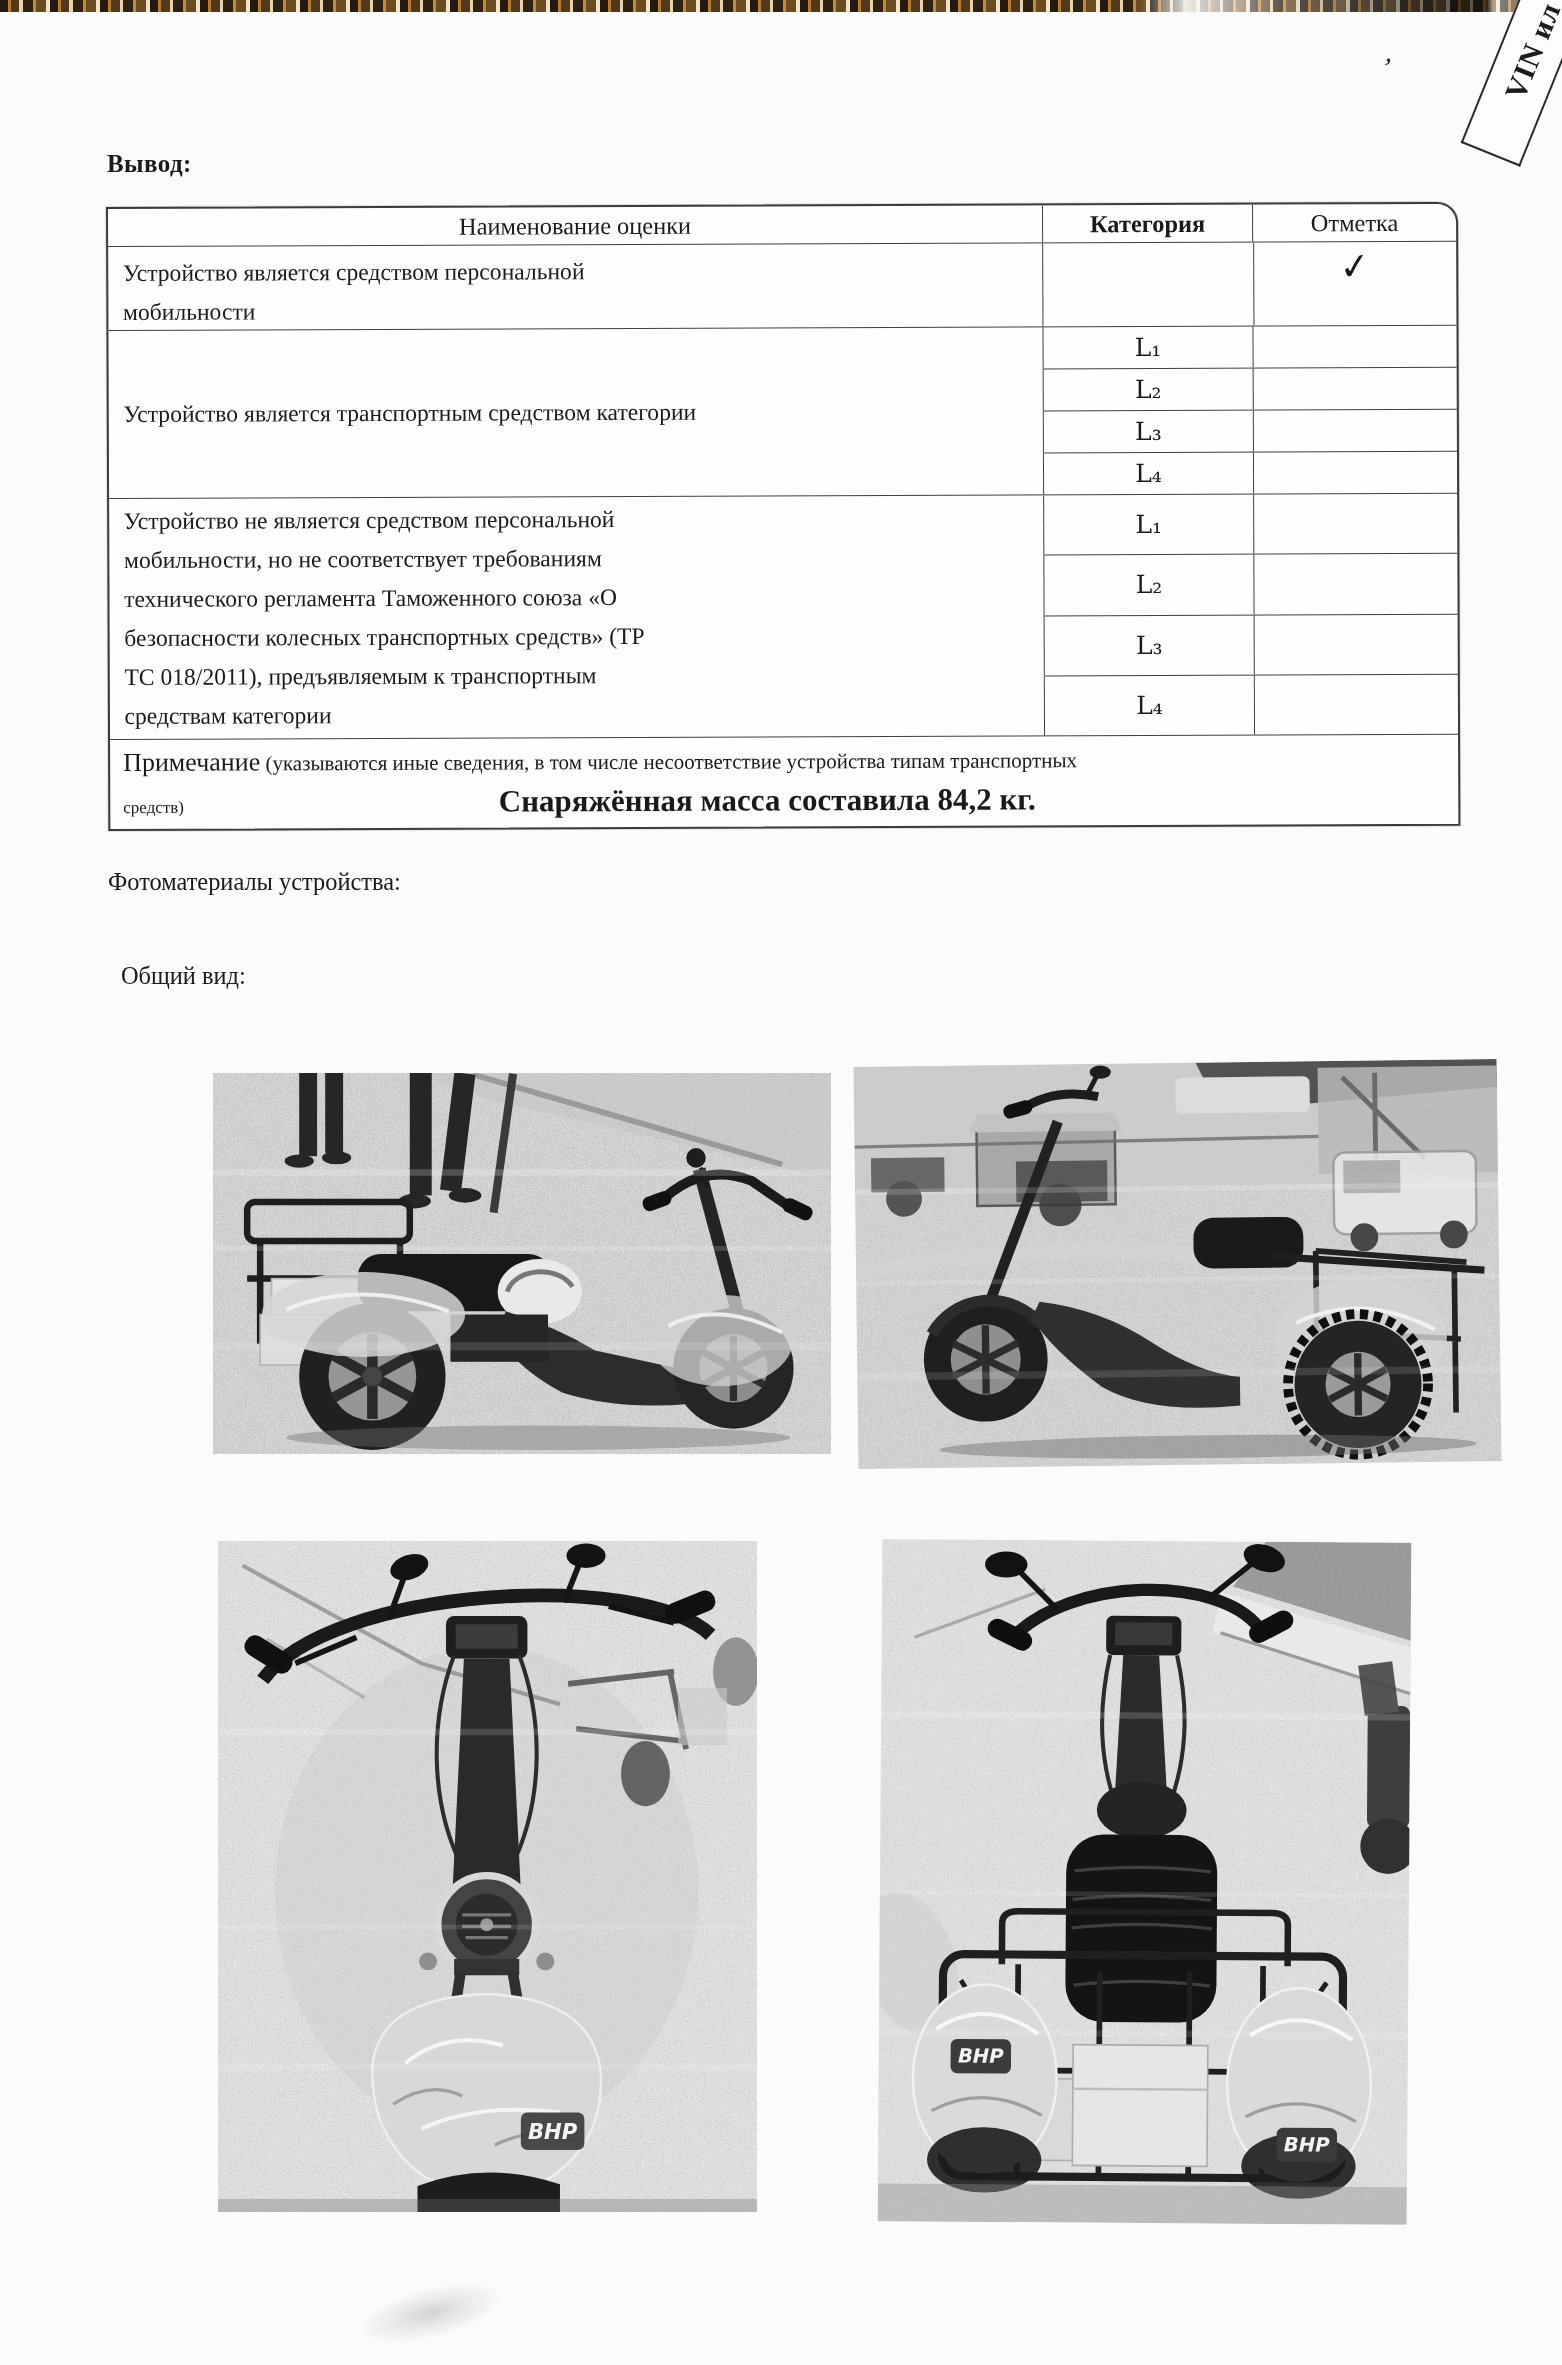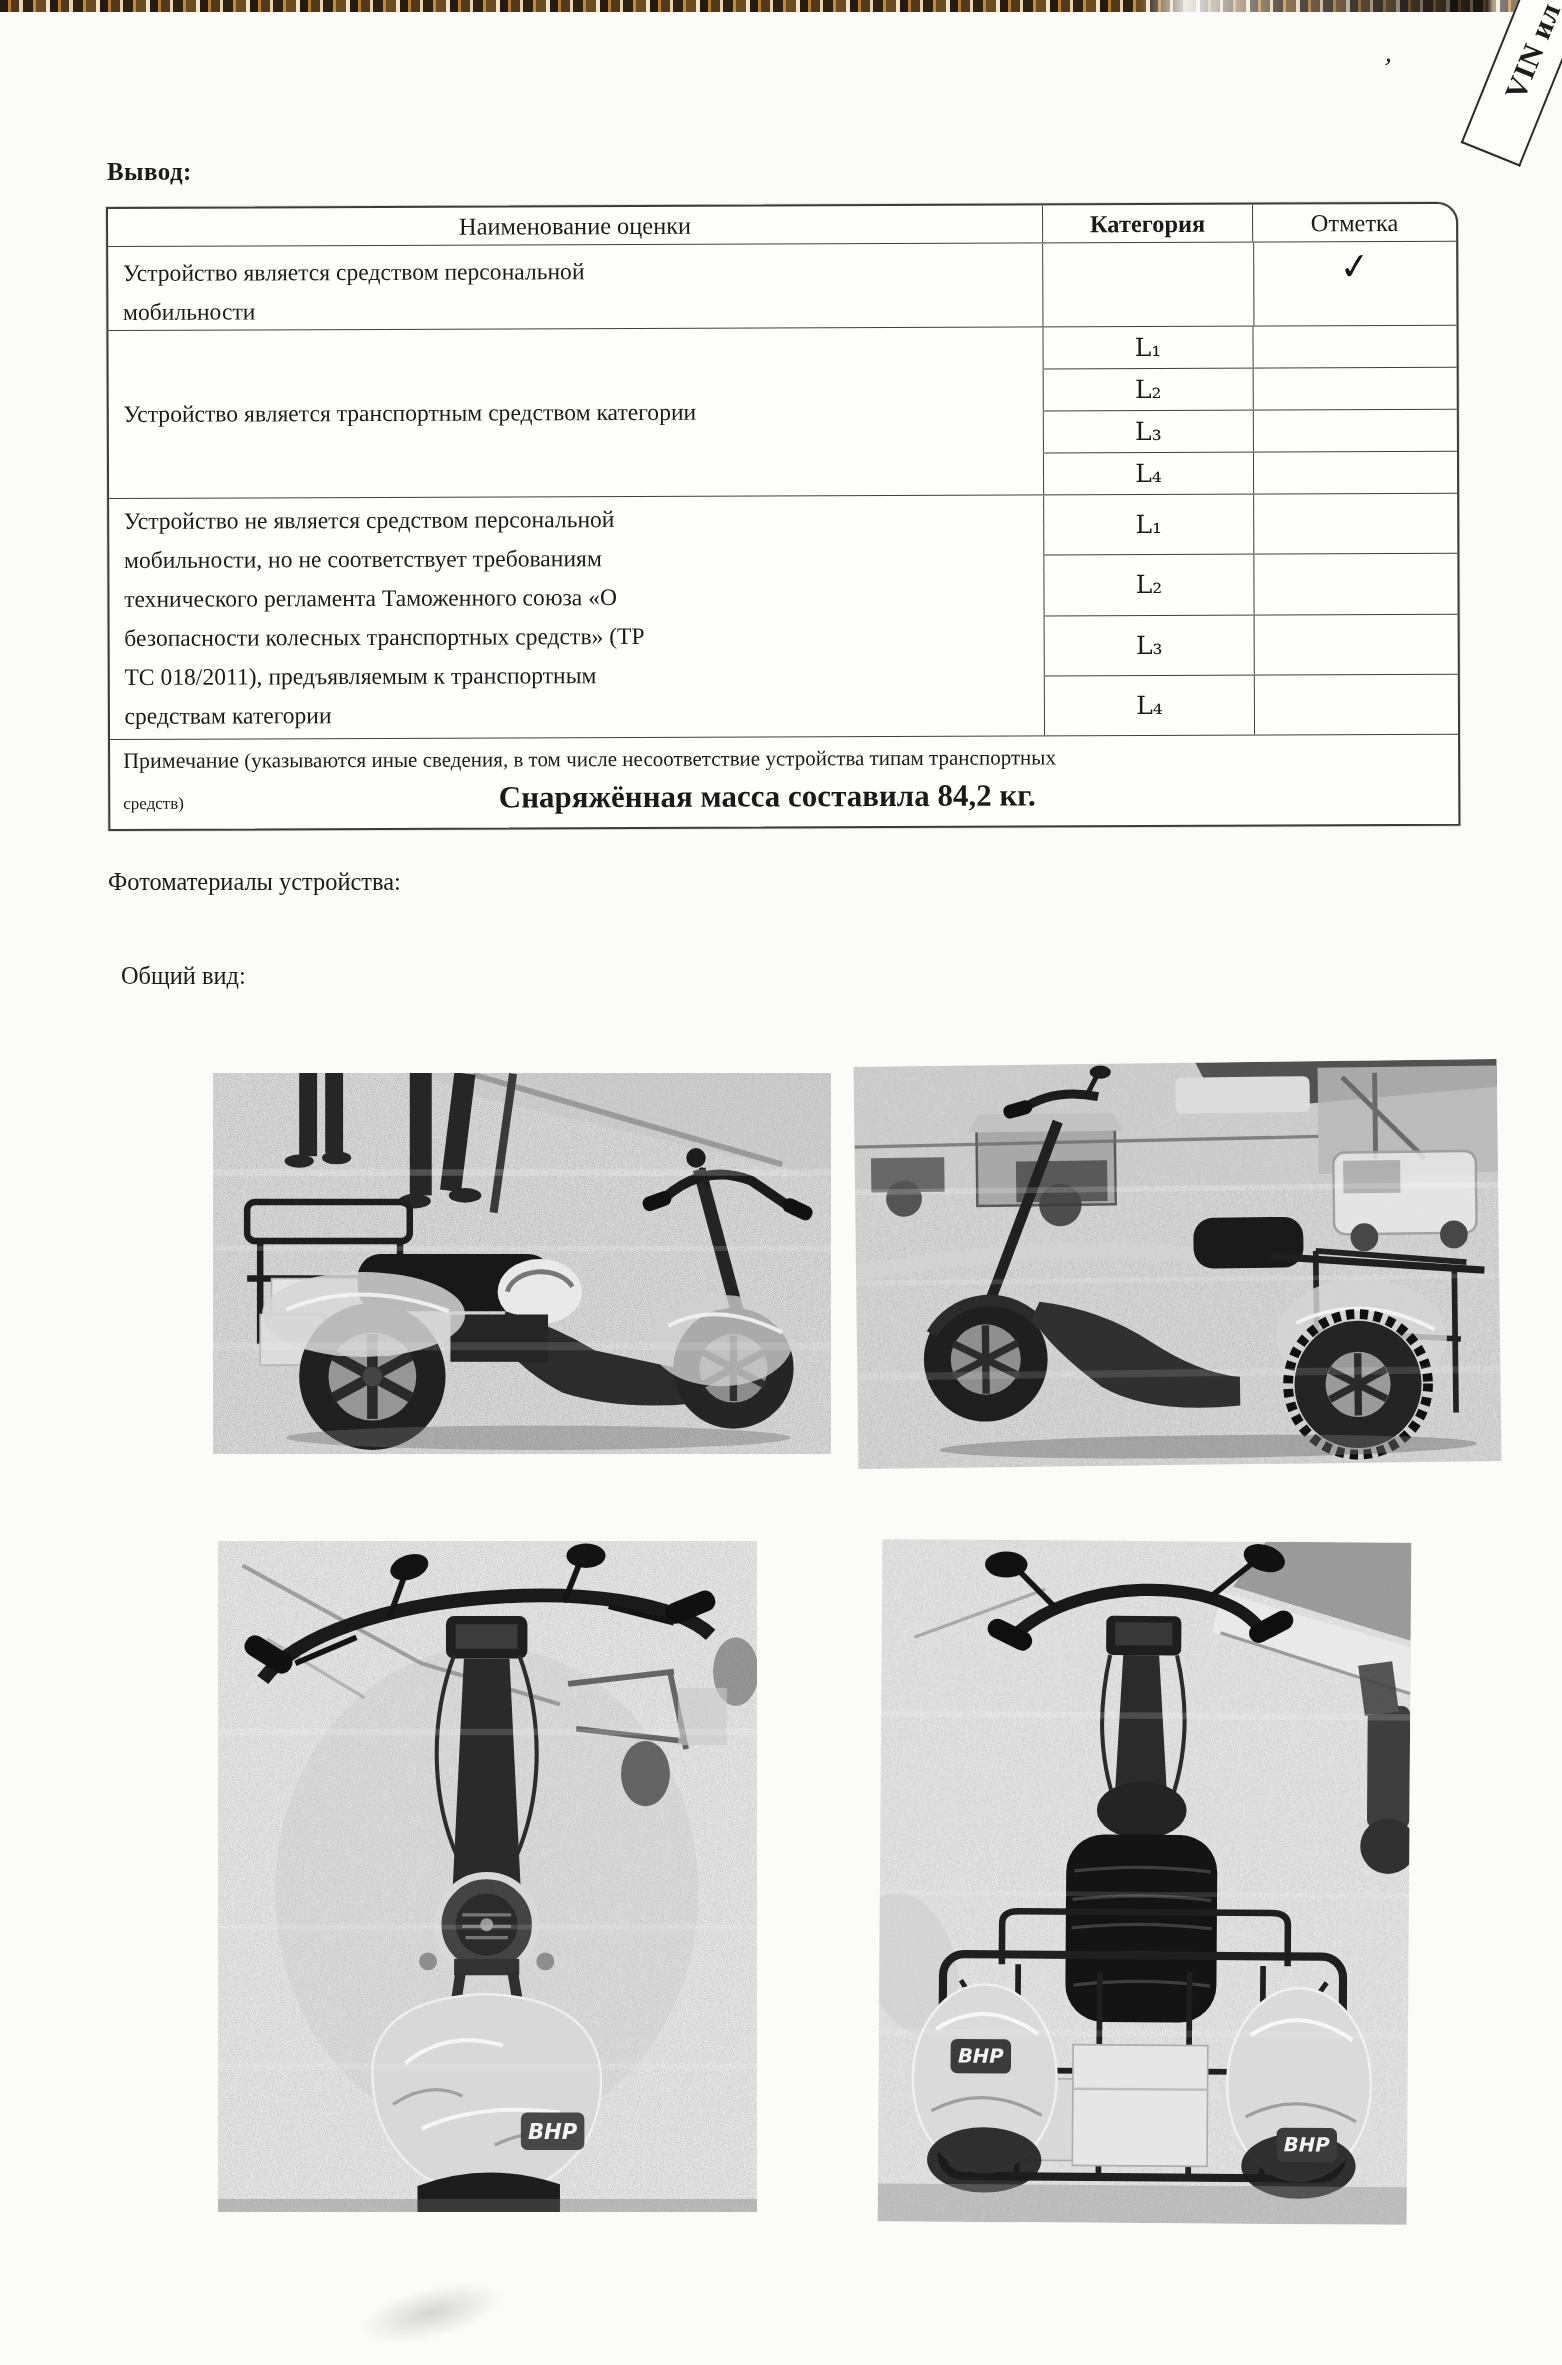--- a/index.html
+++ b/index.html
@@ -20,21 +20,21 @@
   
   .vin-frag{position:absolute;left:1496px;top:-39px;width:60px;height:199px;
     background:#fdfdfc;border-left:2.4px solid #2a2a2a;border-right:2.4px solid #2a2a2a;
     border-bottom:2.4px solid #2a2a2a;transform:rotate(22deg);}
   .vin-txt{position:absolute;top:72px;left:-50px;width:161px;text-align:center;
     transform:rotate(-90deg);font-size:30px;font-weight:600;color:#1c1c1c;letter-spacing:0.8px;}
   .corner-mark{position:absolute;left:1382px;top:52px;font-size:28px;color:#2b2b2b;
     transform:rotate(12deg);}
 
   
-  .h-vyvod{position:absolute;left:107px;top:150px;font-size:25px;font-weight:bold;letter-spacing:0.4px;margin-top:8px;}
+  .h-vyvod{position:absolute;left:107px;top:150px;font-size:25px;font-weight:bold;letter-spacing:0.4px;}
   .h-photos{position:absolute;left:108px;top:868px;font-size:24.4px;}
   .h-view{position:absolute;left:121px;top:962px;font-size:24.4px;}
 
   
   .tbl{position:absolute;left:106px;top:207px;width:1348px;background:#fefefd;
     border:2.4px solid #3c3c3c;border-radius:0 21px 0 0;transform:rotate(-0.22deg);
     transform-origin:0 0;box-shadow:0 0 0 0.8px rgba(140,140,140,.35);}
   .t-head{display:flex;height:37px;font-size:24.4px;}
   .t-head>div{display:flex;align-items:center;justify-content:center;}
   .c-name{flex:0 0 934px;box-sizing:border-box;}
@@ -56,21 +56,21 @@
   .g3 .g-name span{display:inline-block;width:547px;}
   .g-rows{flex:1;display:flex;flex-direction:column;}
   .g-row{flex:1;display:flex;border-top:1.6px solid #3f3f3f;}
   .g-row:first-child{border-top:none;}
   .g-cat{flex:0 0 210px;box-sizing:border-box;border-left:1.6px solid #3f3f3f;display:flex;
     align-items:center;justify-content:center;font-size:25px;
     font-family:"DejaVu Serif","Liberation Serif",serif;}
   .g-mark{flex:1;border-left:1.6px solid #3f3f3f;}
   .t-note{border-top:1.6px solid #3f3f3f;height:90px;box-sizing:border-box;padding:8.1px 9.8px 0 13px;}
   .note-line1{font-size:21px;white-space:nowrap;}
-  .note-label{font-size:22px;margin-top:13px;}
+  .note-label{font-size:26px;margin-top:13px;}
   .note-line2{display:flex;align-items:baseline;margin-top:6.5px;}
   .note-desc2{font-size:17px;}
   .note-value{margin:0 auto;font-size:31px;font-weight:bold;transform:translateX(-49px);}
 
   
   .photo{position:absolute;}
   .photo svg{display:block;width:100%;height:100%;}
   #ph1{left:213px;top:1073px;width:618px;height:381px;}
   #ph2{left:856px;top:1063px;width:643px;height:402px;transform:rotate(-0.7deg);}
   #ph3{left:218px;top:1541px;width:539px;height:671px;}

